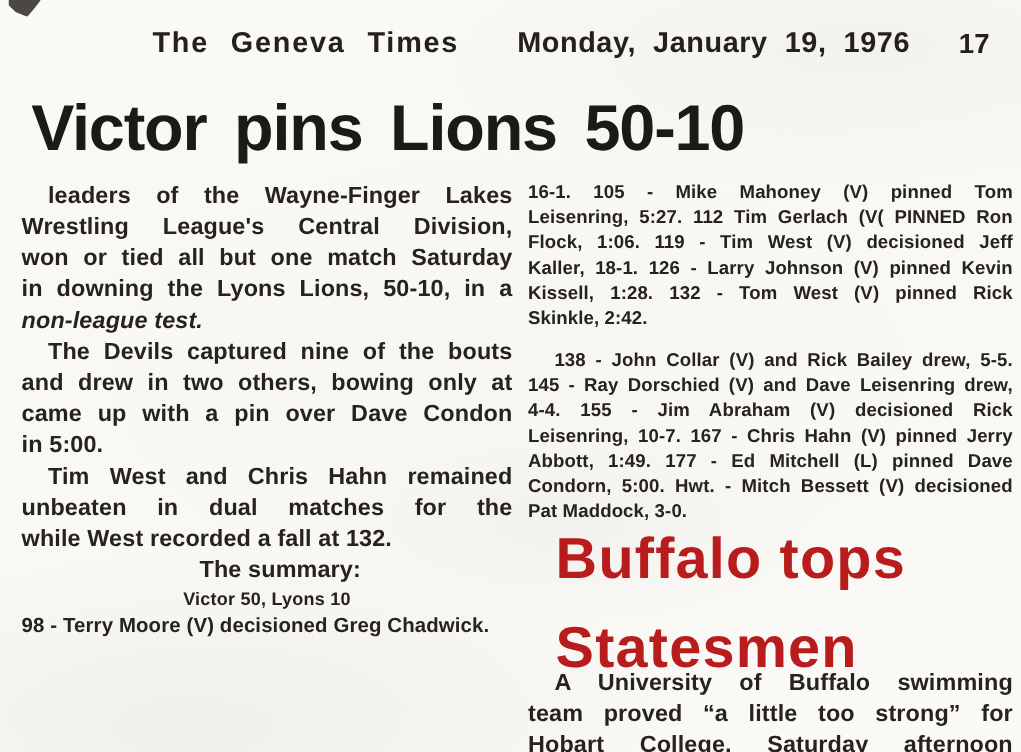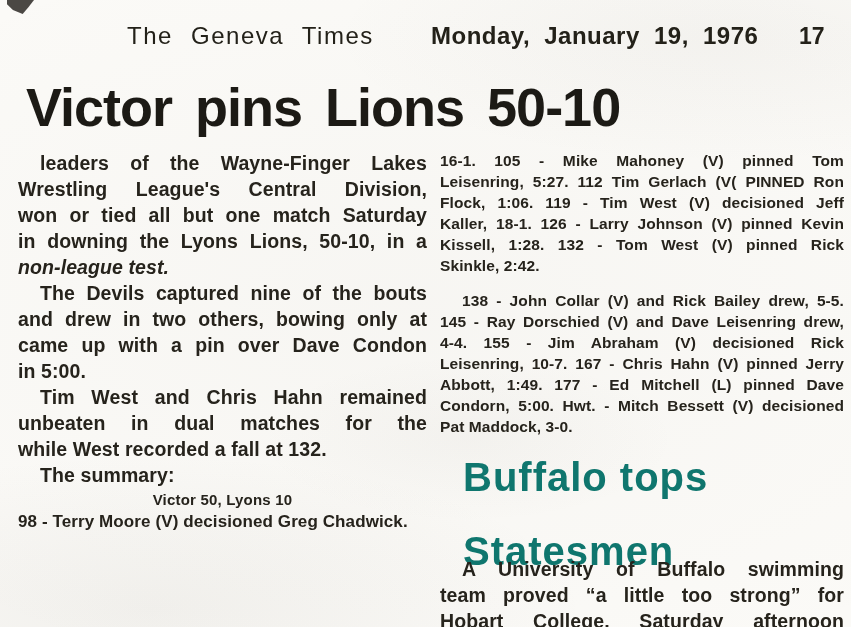--- a/index.html
+++ b/index.html
@@ -18,33 +18,33 @@
       radial-gradient(300px 120px at 55% 70%, rgba(110,104,92,0.04), transparent 70%),
       radial-gradient(900px 500px at 50% 50%, rgba(120,114,100,0.03), transparent 80%);
   }
   .corner-mark {
     position:absolute; left:7px; top:0; width:27px; height:14px;
     background:#2b2824; opacity:.85;
     clip-path:polygon(0 0,100% 0,80% 50%,58% 100%,22% 72%,0 30%);
   }
   
   .masthead { position:absolute; top:22px; left:0; width:100%; height:30px; }
-  .paper-name { position:absolute; left:127px; top:0; font-size:24px; font-weight:400; letter-spacing:1.5px; word-spacing:10px; white-space:nowrap; }
+  .paper-name { position:absolute; left:127px; top:0; font-size:24px; font-weight:700; letter-spacing:1.5px; word-spacing:10px; white-space:nowrap; }
   .issue-date { position:absolute; left:431px; top:0; font-size:24px; font-weight:700; letter-spacing:0.5px; word-spacing:7px; white-space:nowrap; }
   .page-number { position:absolute; left:799px; top:1px; font-size:23px; font-weight:700; }
 
   
   .headline-main {
     position:absolute; left:26px; top:76px;
     font-size:54px; font-weight:700; letter-spacing:-1px; word-spacing:9px;
     white-space:nowrap; color:#1c1a15;
   }
   .headline-swim {
-    position:absolute; left:463px; top:440px; width:385px;
-    font-size:40px; font-weight:700; letter-spacing:1px; color:#0f766e;
+    position:absolute; left:463px; top:430px; width:385px;
+    font-size:48px; font-weight:700; letter-spacing:1px; color:#b91c1c;
   }
   .headline-swim .hl { line-height:74px; white-space:nowrap; }
 
   
   .col-left {
     position:absolute; left:18px; top:150px; width:409px;
     font-size:19.5px; font-weight:700; line-height:26px; letter-spacing:0.1px;
     color:#26231c;
   }
   .col-right-summary {
@@ -58,21 +58,21 @@
     color:#26231c;
   }
   .tline { text-align:justify; text-align-last:justify; white-space:normal; }
   .tline.lastline { text-align-last:left; }
   .all-justify .tline.lastline { text-align-last:justify; }
   .findent .tline:first-child { text-indent:22px; }
   .para { margin:0; }
   .gap-top { margin-top:14px; }
   [data-name="lyons-paragraph-1"] .tline:last-child { font-style:italic; }
 
-  .summary-label { text-indent:22px; line-height:26px; }
+  .summary-label { text-indent:22px; line-height:26px;text-align:center; }
   .score-header { text-align:center; font-size:15px; line-height:22px; margin-top:1px; letter-spacing:0.2px; }
   .first-result { text-align:left; font-size:17px; line-height:22px; white-space:nowrap; }
 </style>
 </head>
 <body>
 
 <div class="page" data-name="newspaper-page">
   <div class="texture" data-name="paper-texture"></div>
   <div class="corner-mark" data-name="scan-artifact-mark"></div>
 

